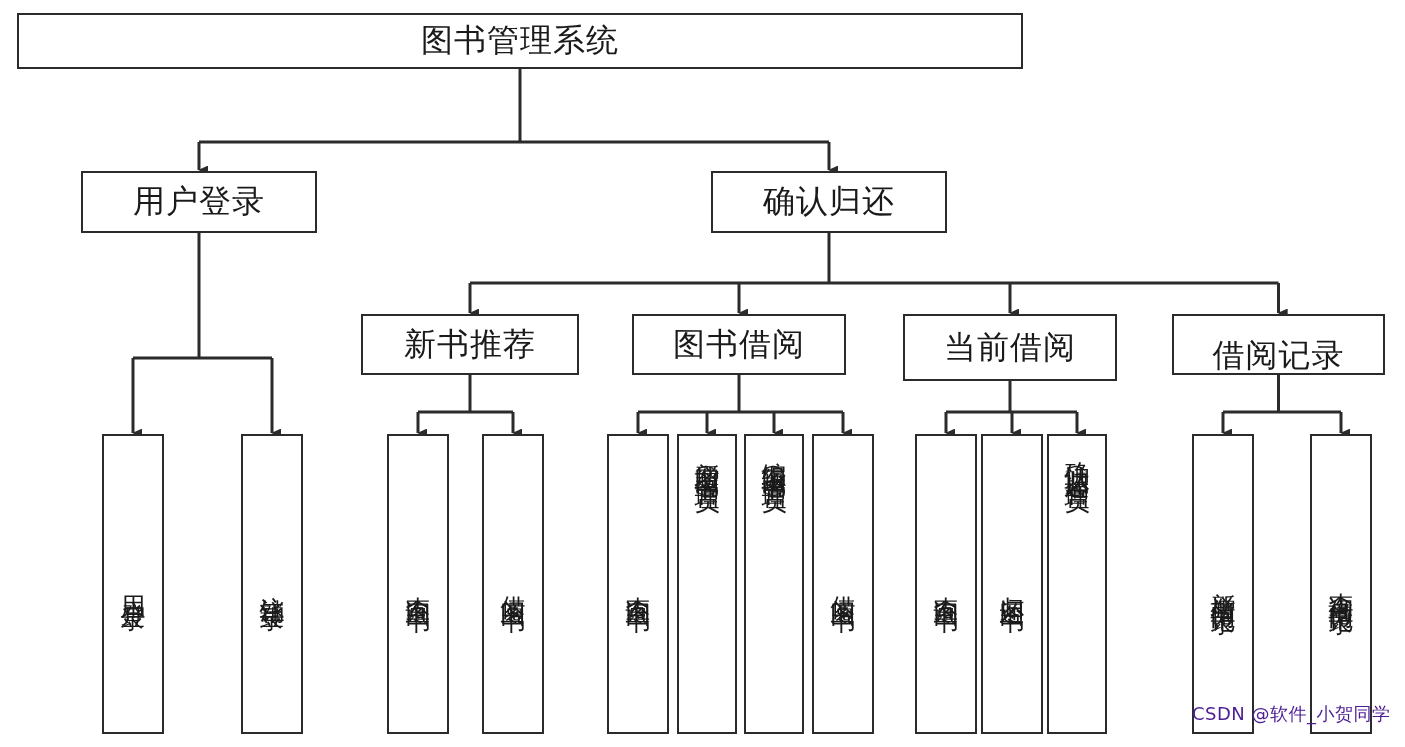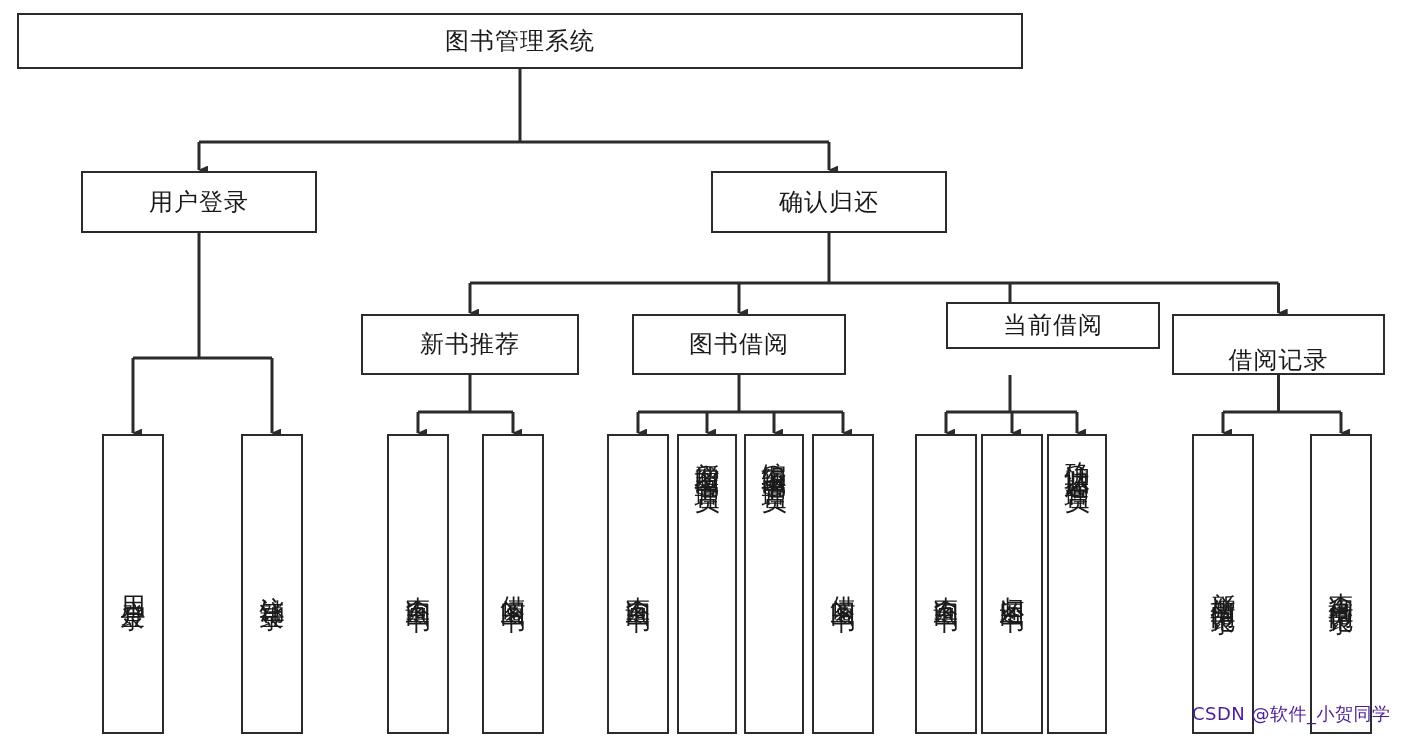--- a/index.html
+++ b/index.html
@@ -29,21 +29,21 @@
   .node-box {
     position: absolute;
     box-sizing: border-box;
     border: 2.5px solid #2b2b2b;
     background: #ffffff;
     display: flex;
     align-items: center;
     justify-content: center;
   }
   .node-label-h {
-    font-size: 24px;
+    font-size: 32px;
     color: #1a1a1a;
     line-height: 1.1;
     letter-spacing: 1px;
     white-space: nowrap;
     text-align: center;
   }
   .node-box.vertical {
     align-items: flex-start;
     justify-content: center;
     padding-top: 6px;
@@ -127,21 +127,21 @@
   <div class="node-box" style="left: 711px; top: 171px; width: 236px; height: 62px;">
     <span class="node-label-h">确认归还</span>
   </div>
 
   <div class="node-box" style="left: 361px; top: 314px; width: 218px; height: 61px;">
     <span class="node-label-h">新书推荐</span>
   </div>
   <div class="node-box" style="left: 632px; top: 314px; width: 214px; height: 61px; justify-content: center;">
     <span class="node-label-h">图书借阅</span>
   </div>
-  <div class="node-box" style="left: 903px; top: 302px; width: 214px; height: 47px; margin-left: 43px;">
+  <div class="node-box" style="left: 903px; top: 314px; width: 214px; height: 67px;">
     <span class="node-label-h">当前借阅</span>
   </div>
   <div class="node-box" style="left: 1172px; top: 314px; width: 213px; height: 61px; align-items: flex-end;">
     <span class="node-label-h">借阅记录</span>
   </div>
 
   <div class="node-box vertical centered" style="left: 102px; top: 434px; width: 62px; height: 300px;">
     <span class="node-label-v">用户登录</span>
   </div>
   <div class="node-box vertical centered" style="left: 241px; top: 434px; width: 62px; height: 300px;">

